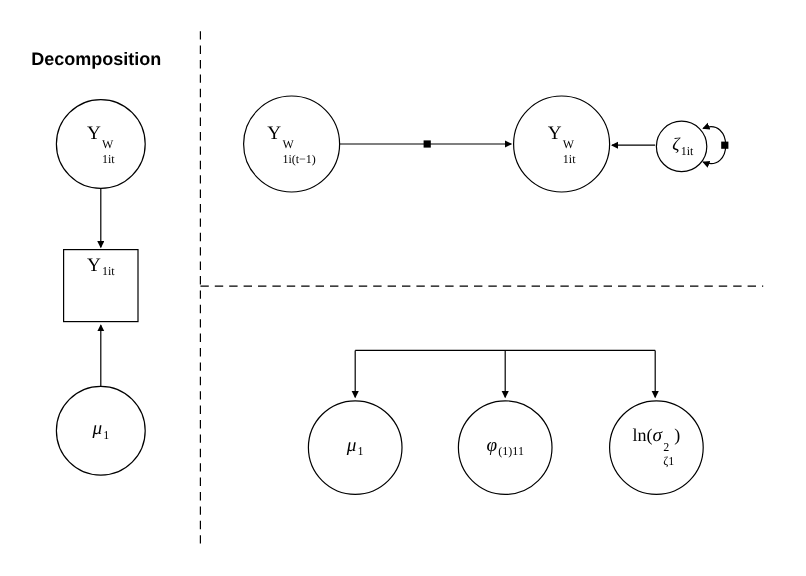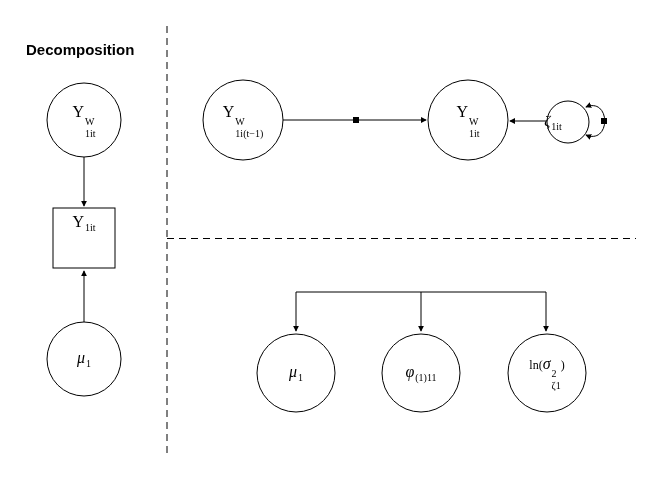--- a/index.html
+++ b/index.html
@@ -46,21 +46,21 @@
     font-size: 10px;
     line-height: 1.15;
     vertical-align: -8px;
     margin-left: 1px;
   }
   .subonly {
     font-size: 10px;
     vertical-align: -4px;
     margin-left: 1px;
   }
-  .pre, .post { font-size: 12px; }
+  .pre, .post { font-size: 15px; }
 </style>
 </head>
 <body>
 
 <div id="canvas">
 
   <svg id="shapes" width="672" height="480" viewBox="0 0 672 480">
     <defs>
       <marker id="arr" markerWidth="8" markerHeight="8" refX="5.2" refY="3" orient="auto" markerUnits="userSpaceOnUse">
         <path d="M0,0 L6,3 L0,6 Z" fill="#000000"></path>
@@ -121,21 +121,21 @@
       </span>
   </div>
 
   <div class="lbl" style="left:468px; top:121px;">
     <span>Y</span><span class="ss">
         <span>W</span>
         <span>1it</span>
       </span>
   </div>
 
-  <div class="lbl" style="left:553px; top:123px; font-size:15px;">
+  <div class="lbl" style="left:569px; top:123px; font-size:15px;">
     <span class="gk">ζ</span><span class="subonly">1it</span>
   </div>
 
   <div class="lbl" style="left:296px; top:373px;">
     <span class="gk">μ</span><span class="subonly">1</span>
   </div>
 
   <div class="lbl" style="left:421px; top:373px;">
     <span class="gk">φ</span><span class="subonly">(1)11</span>
   </div>

